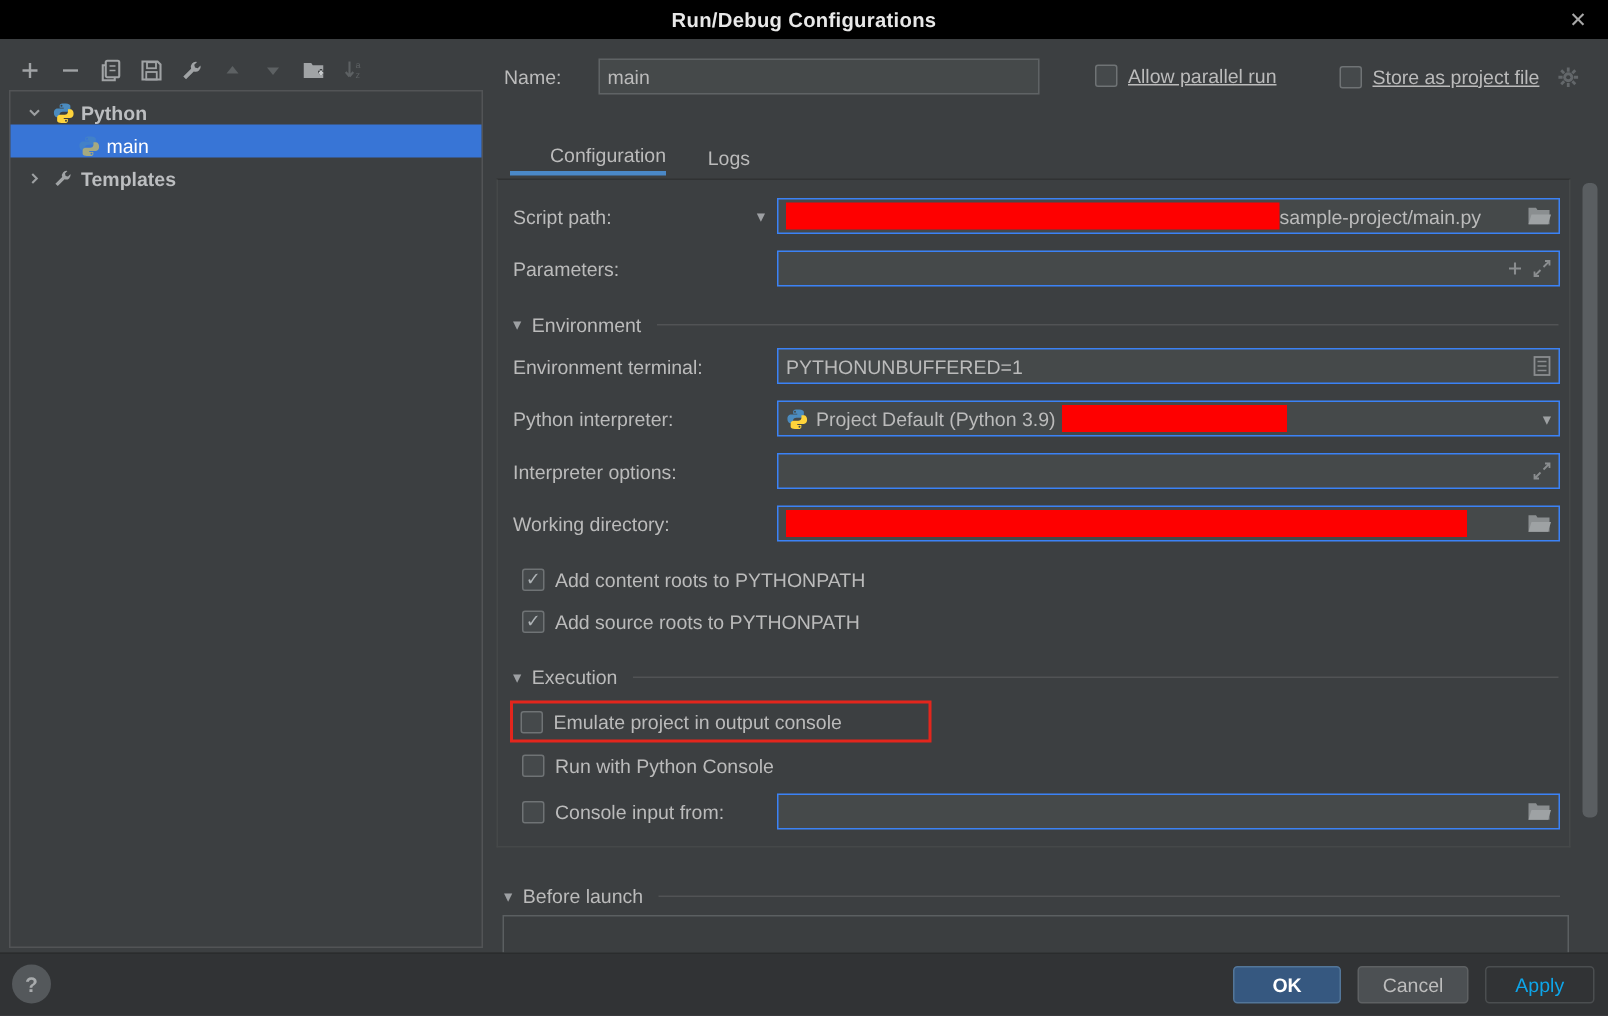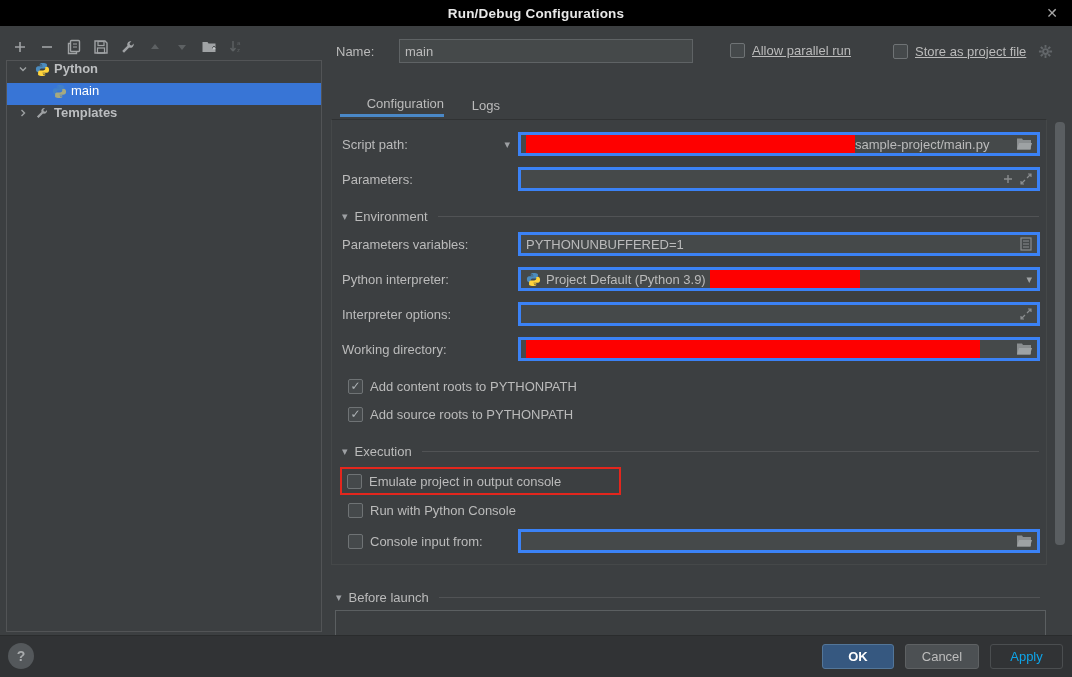--- a/index.html
+++ b/index.html
@@ -10,21 +10,21 @@
   .titlebar { position:absolute; left:0; top:0; width:1072px; height:26px; background:#000000; display:flex; align-items:center; justify-content:center; }
   .titlebar .title { font-weight:bold; color:#e8e8e8; font-size:13.5px; letter-spacing:.2px; }
   .close-btn { position:absolute; right:8px; top:0; width:24px; height:26px; display:flex; align-items:center; justify-content:center; color:#a7a7a7; font-size:14px; cursor:pointer; }
 
   
   .toolbar { position:absolute; left:12px; top:36px; height:22px; display:flex; align-items:center; gap:11px; }
   .tb-icon { width:16px; height:16px; display:flex; align-items:center; justify-content:center; }
 
   
   .tree-panel { position:absolute; left:6px; top:60px; width:316px; height:572px; border:1px solid #525456; background:#3c3f41; }
-  .tree-row { position:relative; height:22px; display:flex; align-items:flex-start; }
+  .tree-row { position:relative; height:22px; display:flex; align-items:flex-end; }
   .tree-row.selected { background:#3875d6; color:#ffffff; }
   .tree-chevron { width:16px; height:16px; margin-left:8px; display:flex; align-items:center; justify-content:center; }
   .tree-icon { width:16px; height:16px; margin-left:3px; display:flex; align-items:center; justify-content:center; }
   .tree-label { margin-left:4px; font-weight:bold; color:#bcbec0; }
   .tree-row.selected .tree-label { color:#ffffff; font-weight:normal; }
   .indent { width:41px; flex:none; }
 
   
   .lbl { color:#bbbbbb; }
   .field { background:#45494a; border:1px solid #5f6365; height:24px; display:flex; align-items:center; padding:0 5px; color:#bbbbbb; }
@@ -38,21 +38,21 @@
   
   .tab { position:absolute; top:93px; height:24px; display:flex; align-items:center; justify-content:flex-end; color:#bbbbbb; cursor:pointer; }
   .tab.active { border-bottom:3px solid #4a88c7; }
   .tab1 { left:340px; width:104px; }
   .tab2 { left:454px; width:46px; }
 
   
   .scrollpane { position:absolute; left:331px; top:119px; width:716px; height:446px; border:1px solid #454849; border-top-color:#303233; }
   .frow { position:absolute; left:0; width:100%; height:24px; display:flex; align-items:center; }
   .frow .rlabel { position:absolute; left:10px; width:168px; display:flex; align-items:center; }
-  .rfield { position:absolute; left:186px; width:522px; height:24px; background:#45494a; border:3px solid #3b82f6; display:flex; align-items:center; padding:0 5px; gap:0; }
+  .rfield { position:absolute; left:186px; width:522px; height:24px; background:#45494a; border:1px solid #3b82f6; display:flex; align-items:center; padding:0 5px; gap:0; }
   .redact { background:#fe0000; height:18px; flex:none; }
   .icon-right { margin-left:auto; display:flex; align-items:center; gap:6px; }
   .sec-hdr { position:absolute; left:10px; right:7px; height:16px; display:flex; align-items:center; }
   .sec-arrow { color:#9da0a3; font-size:11px; margin-right:7px; }
   .sec-line { flex:1; border-top:1px solid #515355; margin-left:10px; }
   .cbrow { position:absolute; left:16px; height:16px; display:flex; align-items:center; gap:7px; }
   .red-outline { position:absolute; left:8px; top:347px; width:281px; height:28px; border:2px solid #e3261d; display:flex; align-items:center; gap:7px; padding-left:5px; }
 
   .scrollbar-thumb { position:absolute; left:1055px; top:122px; width:10px; height:423px; background:#5a5e61; border-radius:4px; }
 
@@ -242,21 +242,21 @@
       </div>
     </div>
 
     <div class="sec-hdr" style="top:88px">
       <span class="sec-arrow">▾</span>
       <span>Environment</span>
       <span class="sec-line"></span>
     </div>
 
     <div class="frow" style="top:112px">
-      <span class="rlabel">Parameters variables:</span>
+      <span class="rlabel">Environment terminal:</span>
       <div class="rfield">
         <span>PYTHONUNBUFFERED=1</span>
         <span class="icon-right">
           <svg width="12" height="14" viewBox="0 0 12 14">
               <rect x="1" y="1" width="10" height="12" fill="none" stroke="#8a8d8f" stroke-width="1.2"></rect>
               <path d="M3 4h6M3 7h6M3 10h6" stroke="#8a8d8f" stroke-width="1"></path>
             </svg>
         </span>
       </div>
     </div>

